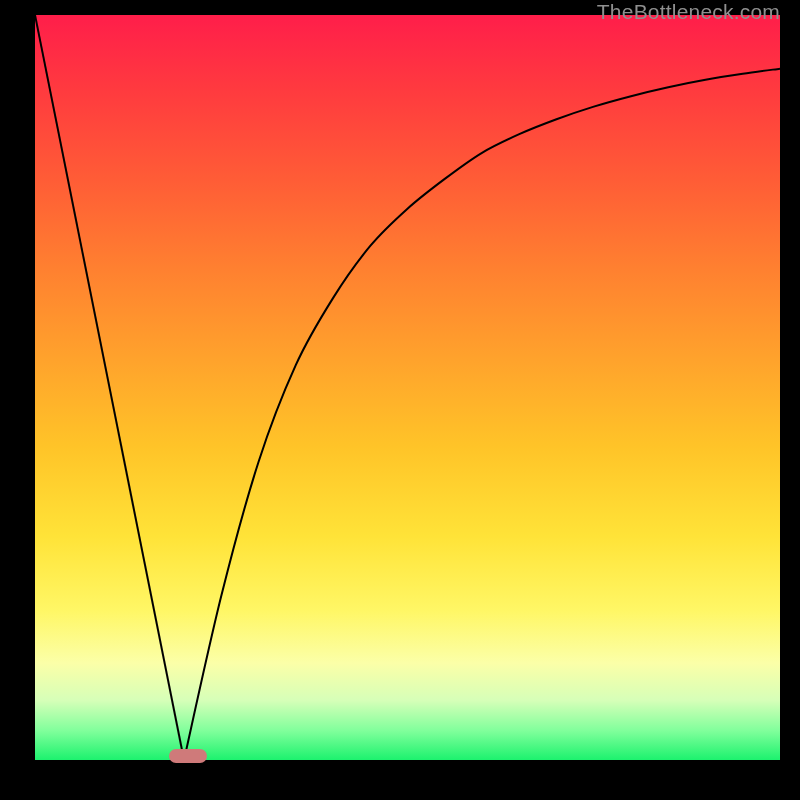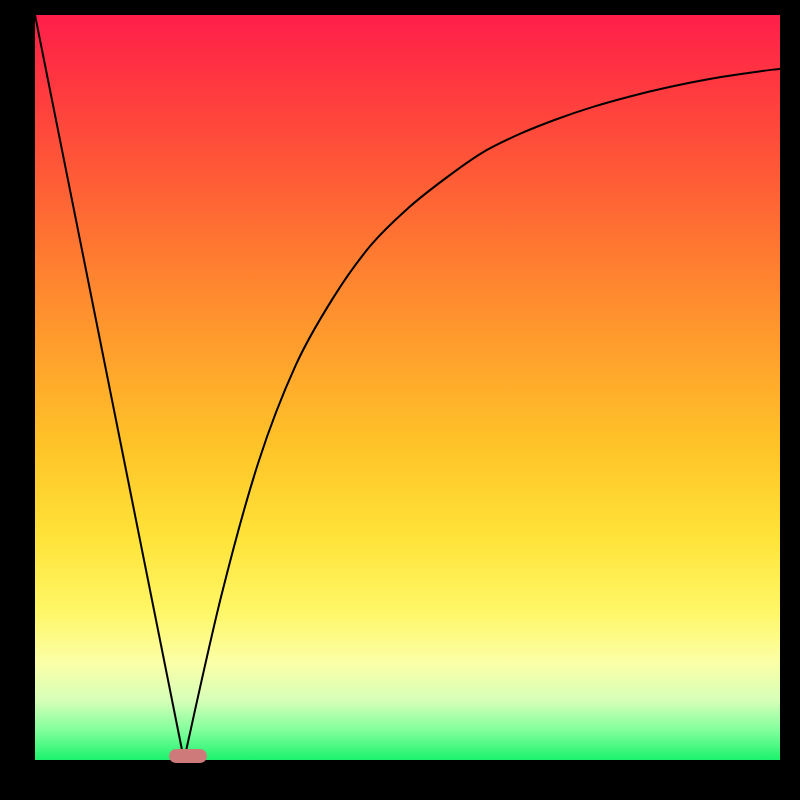--- a/index.html
+++ b/index.html
@@ -66,13 +66,14 @@
 <body>
 
 <div class="frame">
   <div class="plot">
     <svg class="curve-svg" viewBox="0 0 100 100" preserveAspectRatio="none">
       <path d="M 0 0 L 20 100" id="path-left" fill="none" stroke="#000" stroke-width="2" vector-effect="non-scaling-stroke" stroke-linejoin="round"></path>
       <path d="M 20 100 C 20.833333333333332 96.33333333333333, 23.333333333333332 84.66666666666667, 25 78 C 26.666666666666668 71.33333333333333, 28.333333333333332 65.16666666666667, 30 60 C 31.666666666666668 54.833333333333336, 33.333333333333336 50.666666666666664, 35 47 C 36.666666666666664 43.333333333333336, 38.333333333333336 40.666666666666664, 40 38 C 41.666666666666664 35.333333333333336, 43.333333333333336 33, 45 31 C 46.666666666666664 29, 48.333333333333336 27.5, 50 26 C 51.666666666666664 24.5, 53.333333333333336 23.25, 55 22 C 56.666666666666664 20.75, 58.333333333333336 19.5, 60 18.5 C 61.666666666666664 17.5, 63.333333333333336 16.75, 65 16 C 66.66666666666667 15.25, 68.33333333333333 14.616666666666667, 70 14 C 71.66666666666667 13.383333333333333, 73.33333333333333 12.816666666666663, 75 12.299999999999997 C 76.66666666666667 11.783333333333331, 78.33333333333333 11.333333333333337, 80 10.900000000000006 C 81.66666666666667 10.466666666666674, 83.33333333333333 10.06666666666667, 85 9.700000000000003 C 86.66666666666667 9.333333333333336, 88.33333333333333 9.000000000000002, 90 8.700000000000003 C 91.66666666666667 8.400000000000004, 93.33333333333333 8.150000000000006, 95 7.900000000000006 C 96.66666666666667 7.650000000000006, 99.16666666666667 7.31666666666667, 100 7.200000000000003" id="path-right" fill="none" stroke="#000" stroke-width="2" vector-effect="non-scaling-stroke" stroke-linejoin="round"></path>
     </svg>
     <div class="marker" id="marker" style="left: 152.725px; top: 741.275px;"></div>
   </div>
+  <div class="watermark">TheBottleneck.com</div>
 </div>
 
 </body></html>

